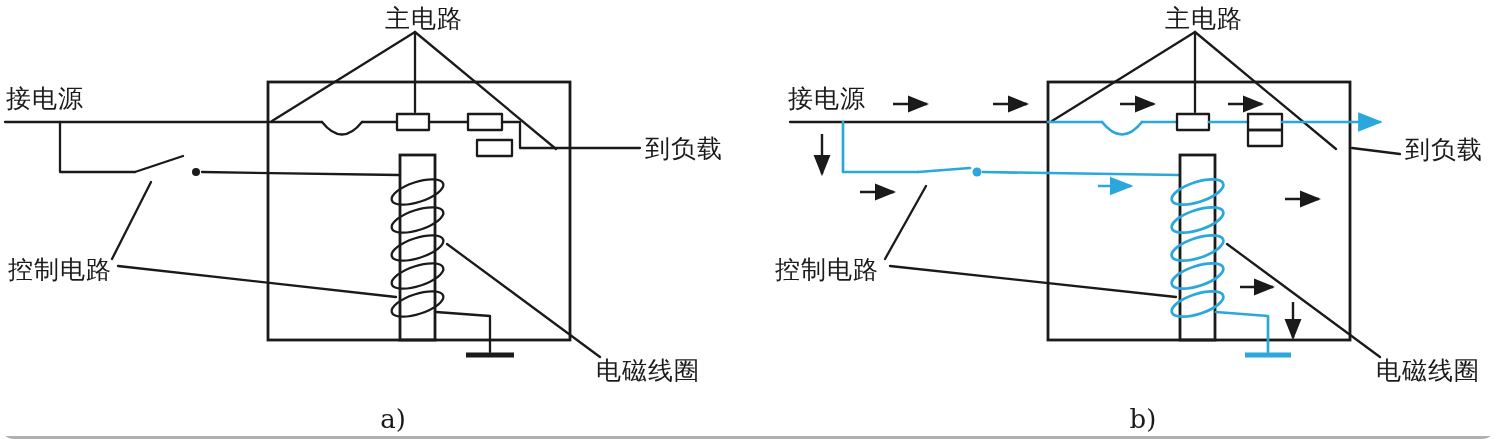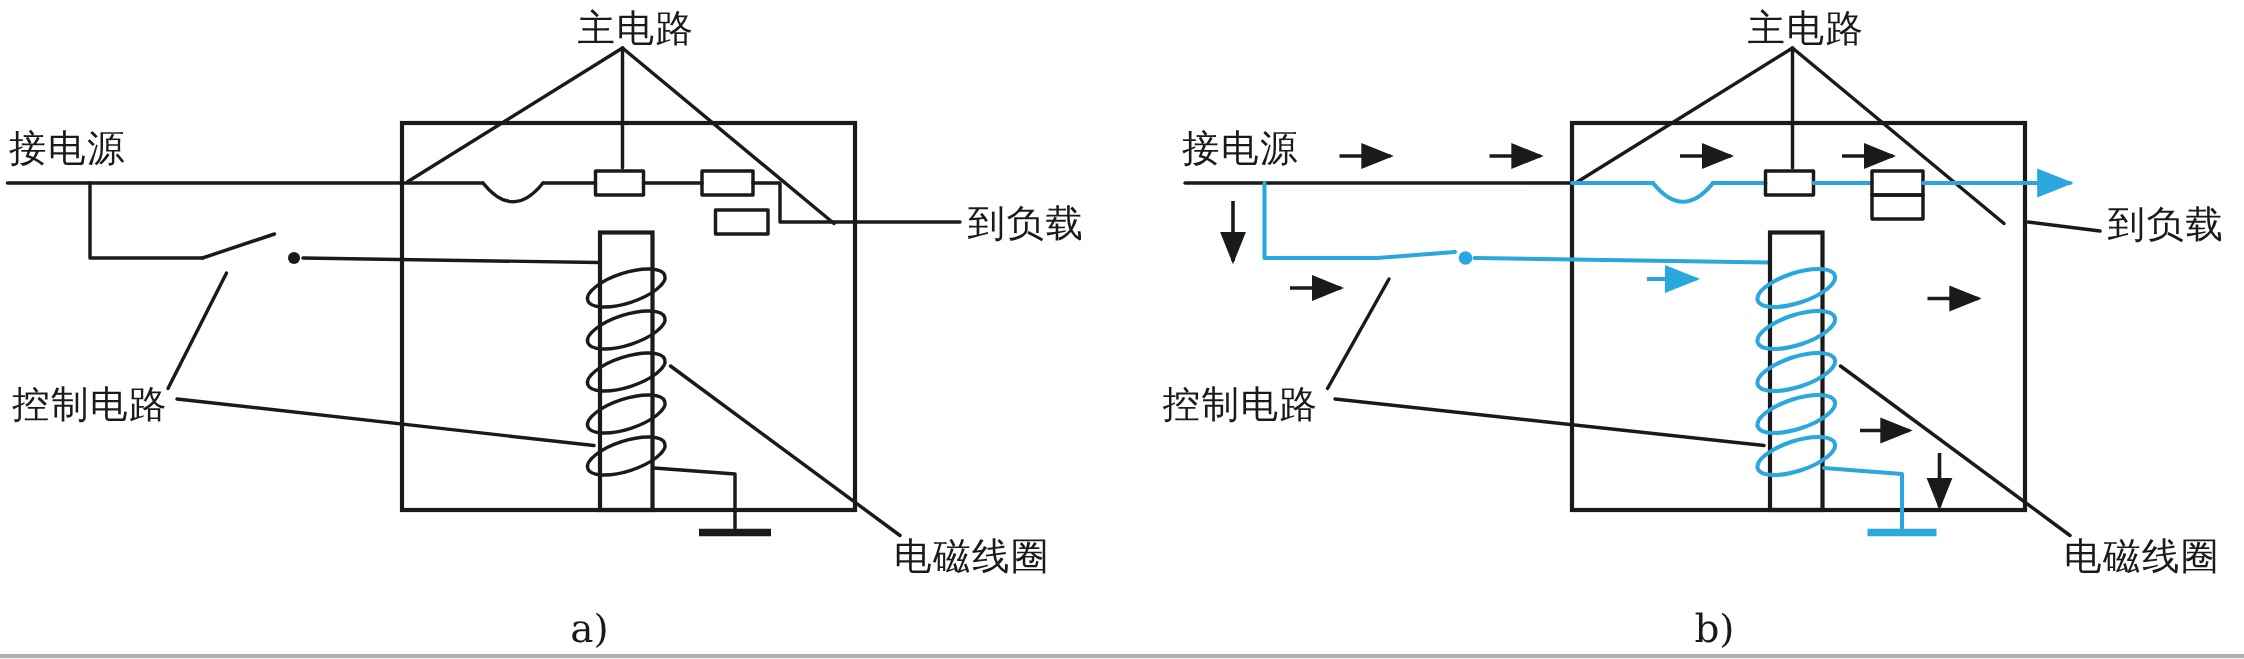--- a/index.html
+++ b/index.html
@@ -1,17 +1,17 @@
 <!DOCTYPE html>
 <html style="--line: #1a1a1a; --hl: #2aa7dc; --bg: #ffffff; --frame: #b0b0b0;"><head>
 <meta charset="utf-8">
 <style>
   :root { --line:#1a1a1a; --hl:#2aa7dc; --bg:#ffffff; --frame:#b0b0b0; }
   html,body { margin:0; padding:0; background:var(--bg); }
-  .canvas { position:relative; width:1496px; height:439px; background:var(--bg); overflow:hidden; }
+  .canvas { position:relative; width:1496px; height:439px; background:var(--bg); overflow:hidden;border-radius:14px; }
   svg { display:block; }
   .stroke-k { stroke:var(--line); fill:none; stroke-width:2.3; stroke-linecap:round; stroke-linejoin:round; }
   .stroke-k-thick { stroke:var(--line); fill:none; stroke-width:2.8; stroke-linejoin:miter; }
   .stroke-c { stroke:var(--hl); fill:none; stroke-width:2.7; stroke-linecap:round; stroke-linejoin:round; }
   .bar-k { stroke:var(--line); stroke-width:5; fill:none; stroke-linecap:butt; }
   .bar-c { stroke:var(--hl); stroke-width:5; fill:none; stroke-linecap:butt; }
   .arrow-k { stroke:var(--line); stroke-width:2.4; fill:none; }
   .arrow-c { stroke:var(--hl); stroke-width:2.6; fill:none; }
   .lbl { font-family:"DejaVu Sans", sans-serif; font-size:25px; fill:var(--line); letter-spacing:1px; }
   .cap { font-family:"DejaVu Serif", serif; font-size:26px; fill:var(--line); }

